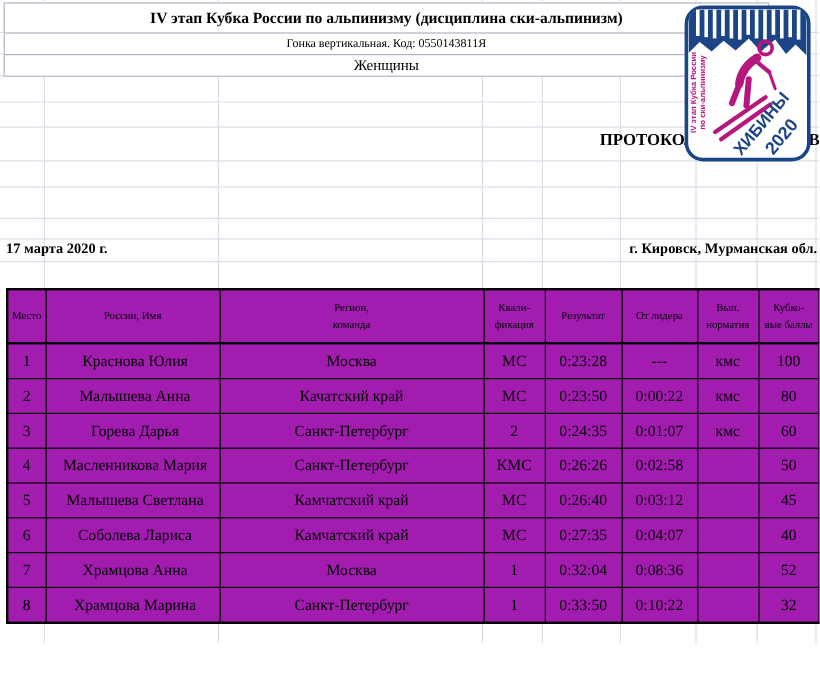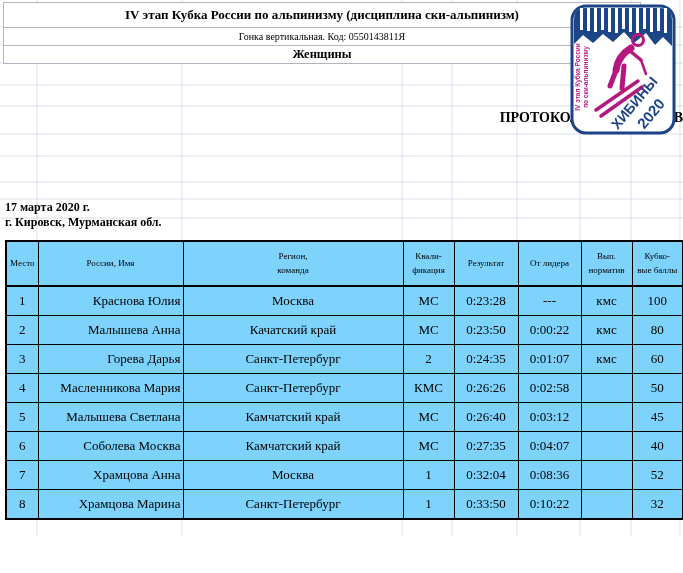--- a/index.html
+++ b/index.html
@@ -6,47 +6,47 @@
   .sheet{
     position:relative;width:683px;height:536px;background:#ffffff;
     font-family:"Liberation Serif","DejaVu Serif",serif;color:#000;overflow:hidden;
   }
   .gridlayer{position:absolute;left:0;top:0;width:683px;height:573px;z-index:0;}
   .title-block{
     position:absolute;left:3px;top:2px;width:636px;z-index:1;background:#fff;
     border:1px solid #aeb6c2;
   }
   .title-row{border-bottom:1px solid #aeb6c2;text-align:center;display:flex;align-items:center;justify-content:center;}
-  .title-row:last-child{border-bottom:none;font-weight:bold;}
+  .title-row:last-child{border-bottom:none;}
   .t-main{height:24px;font-weight:bold;font-size:13px;}
   .t-sub{height:17px;font-size:10px;}
   .t-cat{height:17px;font-size:12.5px;}
   .protocol-title{
     position:absolute;left:0;top:110px;width:683px;text-align:right;
     font-weight:bold;font-size:14px;z-index:1;
   }
   .meta-row{
     position:absolute;left:5px;top:200px;width:676px;display:flex;
-    justify-content:space-between;font-weight:bold;font-size:12px;z-index:1;flex-direction:column;
+    justify-content:space-between;font-weight:bold;font-size:12px;z-index:1;
   }
   table.results{
     position:absolute;left:5px;top:240px;width:677px;z-index:2;
-    border-collapse:collapse;background:#7dd3fc;table-layout:fixed;
+    border-collapse:collapse;background:#a21caf;table-layout:fixed;
     border:2px solid #000;
   }
   table.results th{
     border:1px solid #000;border-bottom:2px solid #000;
     font-weight:normal;font-size:9px;line-height:1.5;white-space:pre-line;
     height:43px;text-align:center;vertical-align:middle;padding:0;
   }
   table.results td{
     border:1px solid #000;font-size:13px;height:28px;text-align:center;
     vertical-align:middle;padding:0 2px;overflow:hidden;white-space:nowrap;
   }
-  table.results td.name{text-align:right;padding-left:6px;}
+  table.results td.name{text-align:center;padding-left:6px;}
   .logo{position:absolute;left:570px;top:4px;width:106px;height:131px;z-index:3;}
 </style>
 </head>
 <body>
 
 <div class="sheet">
 
   <svg class="gridlayer" width="683" height="573" viewBox="0 0 683 573">
     <g stroke="#d9dfe8" stroke-width="1">
       <line x1="37" y1="0" x2="37" y2="573"></line>
@@ -158,21 +158,21 @@
           <td class="name">Малышева Светлана</td>
           <td>Камчатский край</td>
           <td>МС</td>
           <td>0:26:40</td>
           <td>0:03:12</td>
           <td></td>
           <td>45</td>
         </tr>
         <tr>
           <td>6</td>
-          <td class="name">Соболева Москва</td>
+          <td class="name">Соболева Лариса</td>
           <td>Камчатский край</td>
           <td>МС</td>
           <td>0:27:35</td>
           <td>0:04:07</td>
           <td></td>
           <td>40</td>
         </tr>
         <tr>
           <td>7</td>
           <td class="name">Храмцова Анна</td>

